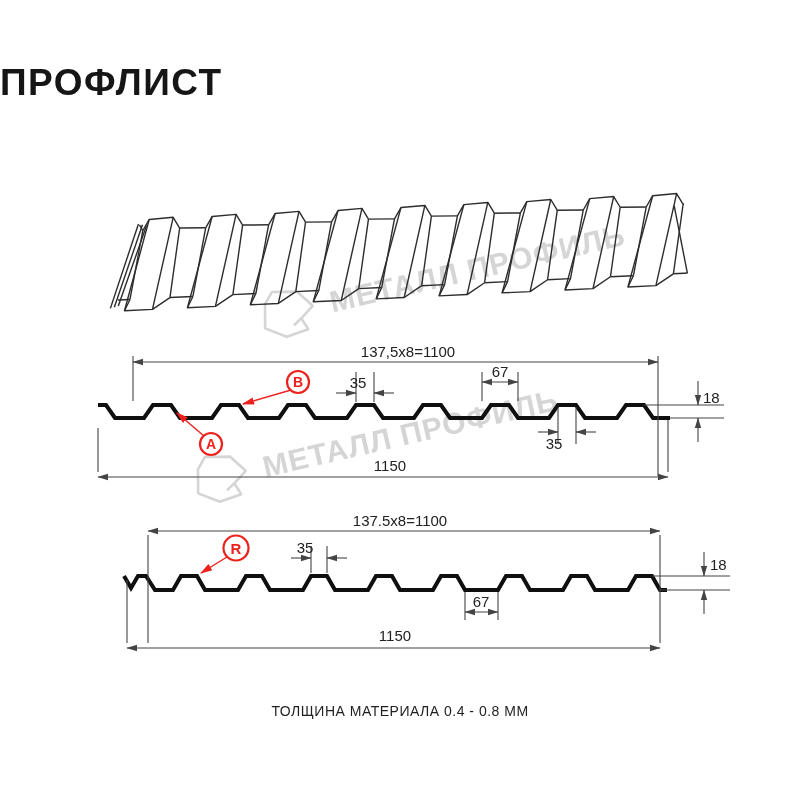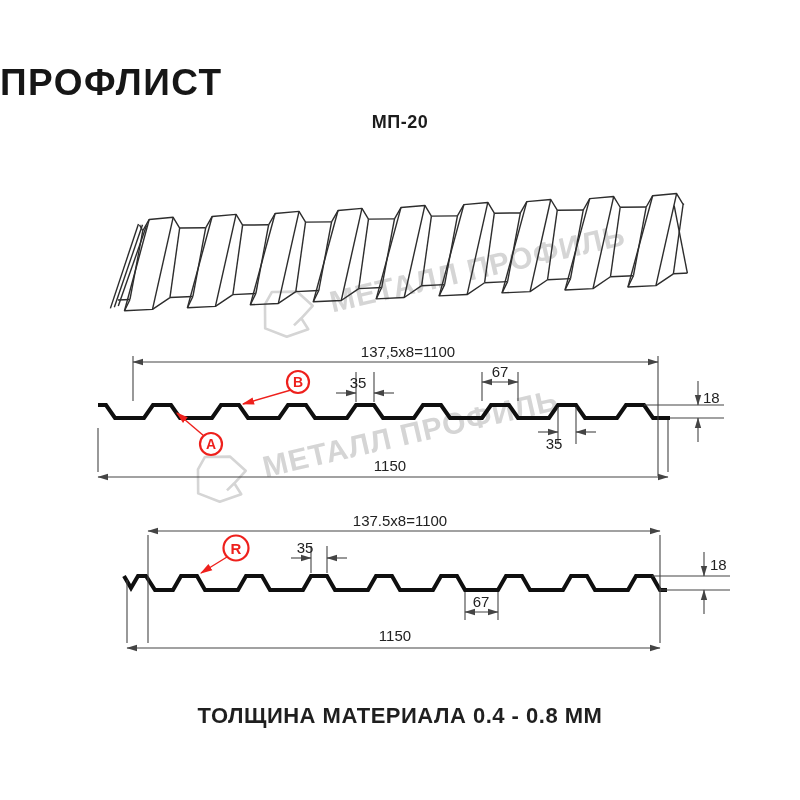--- a/index.html
+++ b/index.html
@@ -3,21 +3,21 @@
 <meta charset="utf-8">
 <style>
   html,body{margin:0;padding:0;background:#fff;}
   .page{position:relative;width:800px;height:800px;background:#ffffff;overflow:hidden;
         font-family:"Liberation Sans",sans-serif;}
   .title{position:absolute;top:62px;left:0;width:800px;text-align:left;
          font-size:37px;font-weight:800;letter-spacing:1.5px;color:#161616;}
   .subtitle{position:absolute;top:112px;left:0;width:800px;text-align:center;
          font-size:18px;font-weight:600;letter-spacing:.5px;color:#1c1c1c;}
   .footer{position:absolute;top:703px;left:0;width:800px;text-align:center;
-         font-size:22px;font-weight:700;letter-spacing:.5px;color:#1f1f1f;}
+         font-size:14px;font-weight:400;letter-spacing:.5px;color:#1f1f1f;}
   .wm{position:absolute;display:flex;align-items:center;gap:12px;
       transform:rotate(-13deg);transform-origin:0 0;color:#d5d5d5;pointer-events:none;}
   .wm-text{font-size:30px;font-weight:700;letter-spacing:1px;white-space:nowrap;}
   .wm-logo{width:62px;height:54px;}
   svg.draw{position:absolute;left:0;top:0;}
   .dim{font-size:15px;fill:#222;}
   .dimline{stroke:#444;stroke-width:1.1;fill:none;}
   .profile{stroke:#0f0f0f;stroke-width:4;fill:none;}
   .sheet3d{stroke:#2d2d2d;stroke-width:1.4;fill:none;stroke-linejoin:round;}
   .red{stroke:#ee201c;fill:none;stroke-width:2.2;}
@@ -36,21 +36,20 @@
     <span class="wm-text">МЕТАЛЛ ПРОФИЛЬ</span>
   </div>
   <div class="wm" style="left:185px;top:458px;">
     <svg class="wm-logo" viewBox="0 0 70 62">
       <path d="M22,4 L50,10 L64,30 L48,41 L53,55 L27,58 L5,43 L11,16 Z M48,41 L38,47" fill="none" stroke="#d5d5d5" stroke-width="3" stroke-linejoin="round"></path>
     </svg>
     <span class="wm-text">МЕТАЛЛ ПРОФИЛЬ</span>
   </div>
 
   <div class="title">ПРОФЛИСТ</div>
-  <div class="subtitle">МП-20</div>
 
   <svg class="draw" width="800" height="800" viewBox="0 0 800 800">
     <defs>
       <marker id="ar" viewBox="0 0 10 8" refX="9.5" refY="4" markerWidth="10" markerHeight="8" orient="auto-start-reverse">
         <path d="M0,1 L10,4 L0,7 Z" fill="#444"></path>
       </marker>
       <marker id="arr" viewBox="0 0 10 8" refX="9" refY="4" markerWidth="9" markerHeight="7" orient="auto">
         <path d="M0,1 L10,4 L0,7 Z" fill="#ee201c"></path>
       </marker>
       <g id="rib3d">

